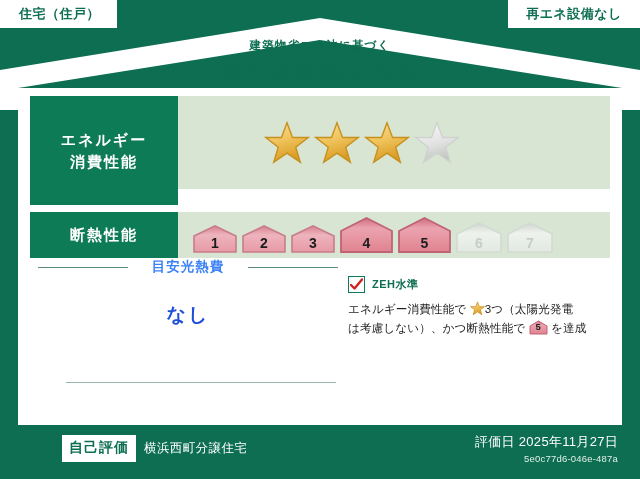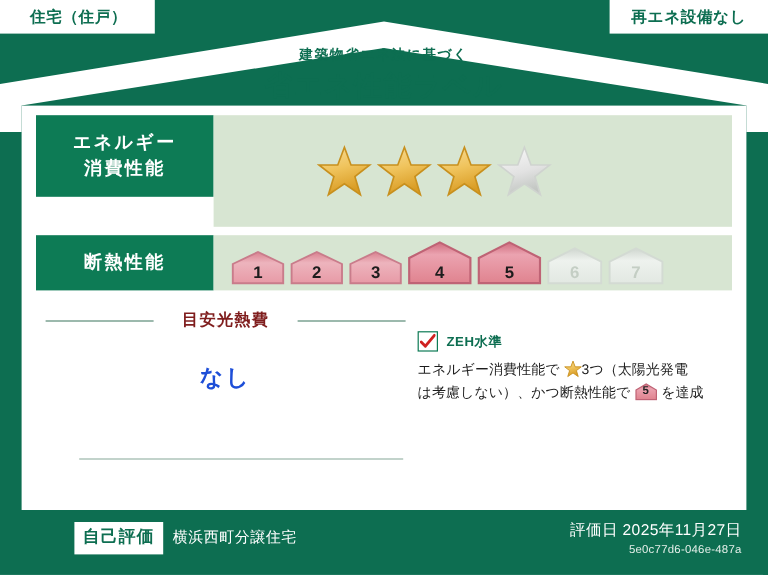--- a/index.html
+++ b/index.html
@@ -34,21 +34,21 @@
     color: #0d6e51;
     font-weight: bold;
     font-size: 13px;
     letter-spacing: .5px;
     display: flex;
     align-items: center;
     justify-content: center;
     height: 28px;
     top: 0;
   }
-  #tag-left  { left: 0;  width: 129px; padding-left: 2px; }
+  #tag-left  { left: 0;  width: 117px; padding-left: 2px; }
   #tag-right { right: 0; width: 132px; }
 
   
   #title-block {
     position: absolute;
     top: 38px; left: 0; width: 640px;
     text-align: center;
     color: #0d6e51;
   }
   #title-sub {
@@ -93,21 +93,21 @@
     justify-content: center;
     line-height: 1.45;
     flex: none;
   }
   .row-value {
     flex: 1;
     background: #d7e5d2;
     display: flex;
     align-items: center;
   }
-  #row-energy .row-label { height: 68px; }
+  #row-energy .row-label { height: 109px; }
   #row-energy .row-value { height: 93px; padding-left: 86px; }
   #row-insul  .row-label { height: 46px; }
   #row-insul  .row-value { height: 46px; padding-left: 14px; }
 
   
   .stars { display: flex; gap: 4px; align-items: center; }
   .star { width: 46px; height: 46px; display: block; }
 
   
   .grades { display: flex; align-items: flex-end; gap: 3px; }
@@ -123,21 +123,21 @@
     color: #1c1c1c;
   }
   .grade.off span { color: #c4cec4; }
 
   
   #lower { position: absolute; left: 12px; top: 170px; width: 580px; height: 158px; }
 
   #cost-block { position: absolute; left: 8px; top: 0; width: 300px; }
   #cost-head {
     display: flex; align-items: center; gap: 24px;
-    color: #7f1d1d; font-weight: bold; font-size: 13.5px; letter-spacing: 1px;
+    color: #3b82f6; font-weight: bold; font-size: 13.5px; letter-spacing: 1px;
     justify-content: center;
   }
   #cost-head .rule { flex: 1; height: 1px; background: #5c8c78; }
   #cost-value {
     margin-top: 26px;
     text-align: center;
     color: #1d4ed8;
     font-size: 19px;
     font-weight: bold;
     letter-spacing: 2px;

